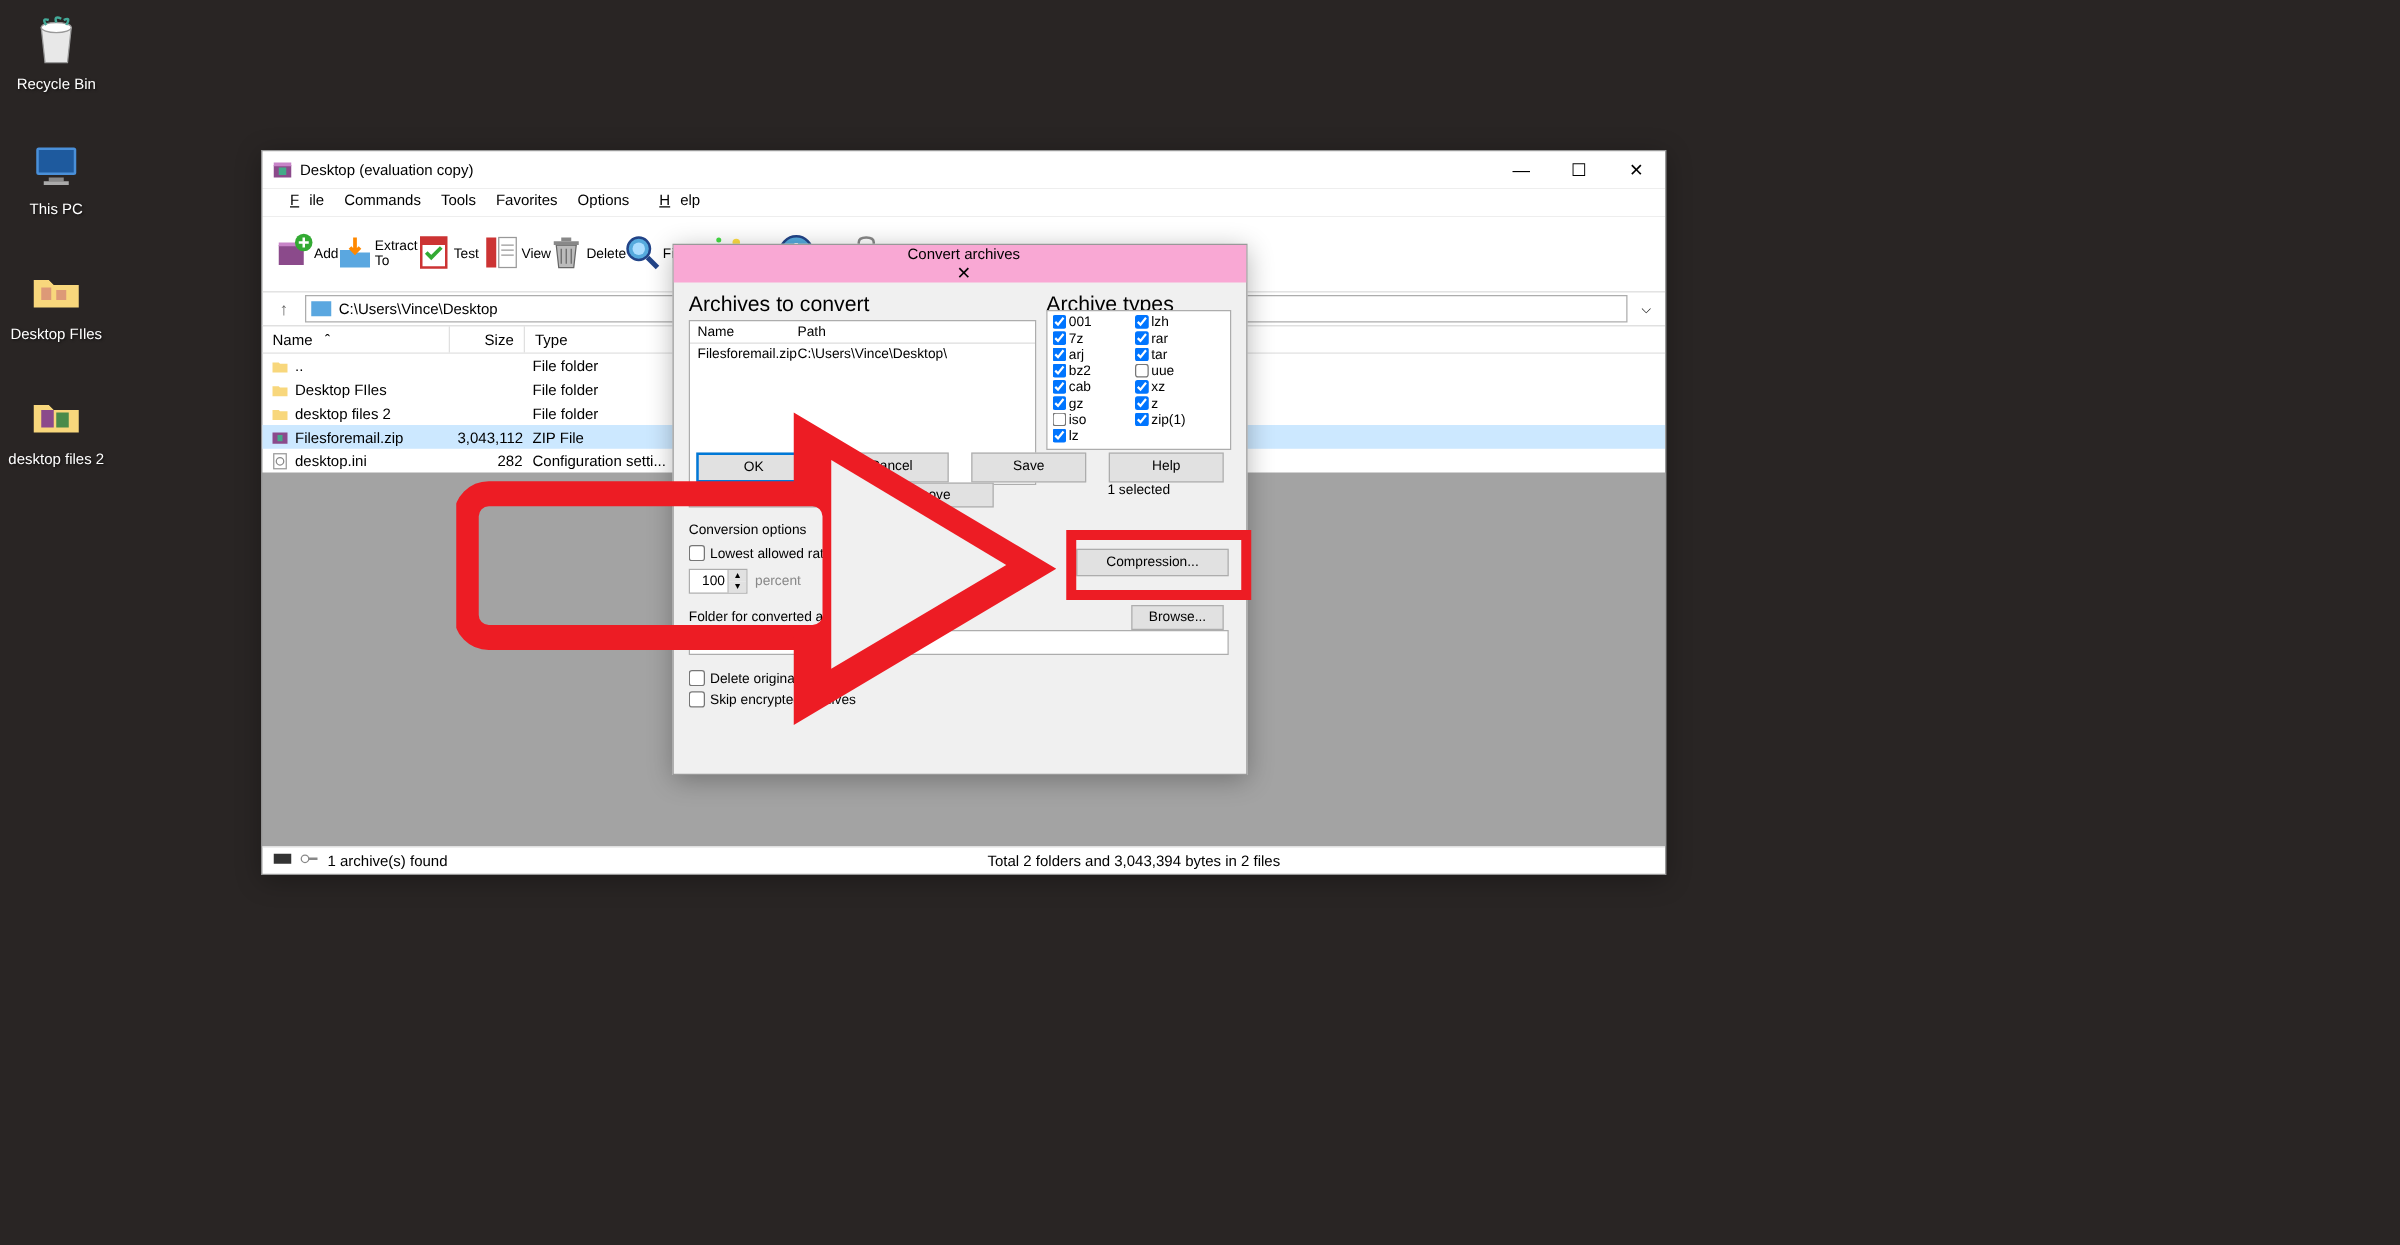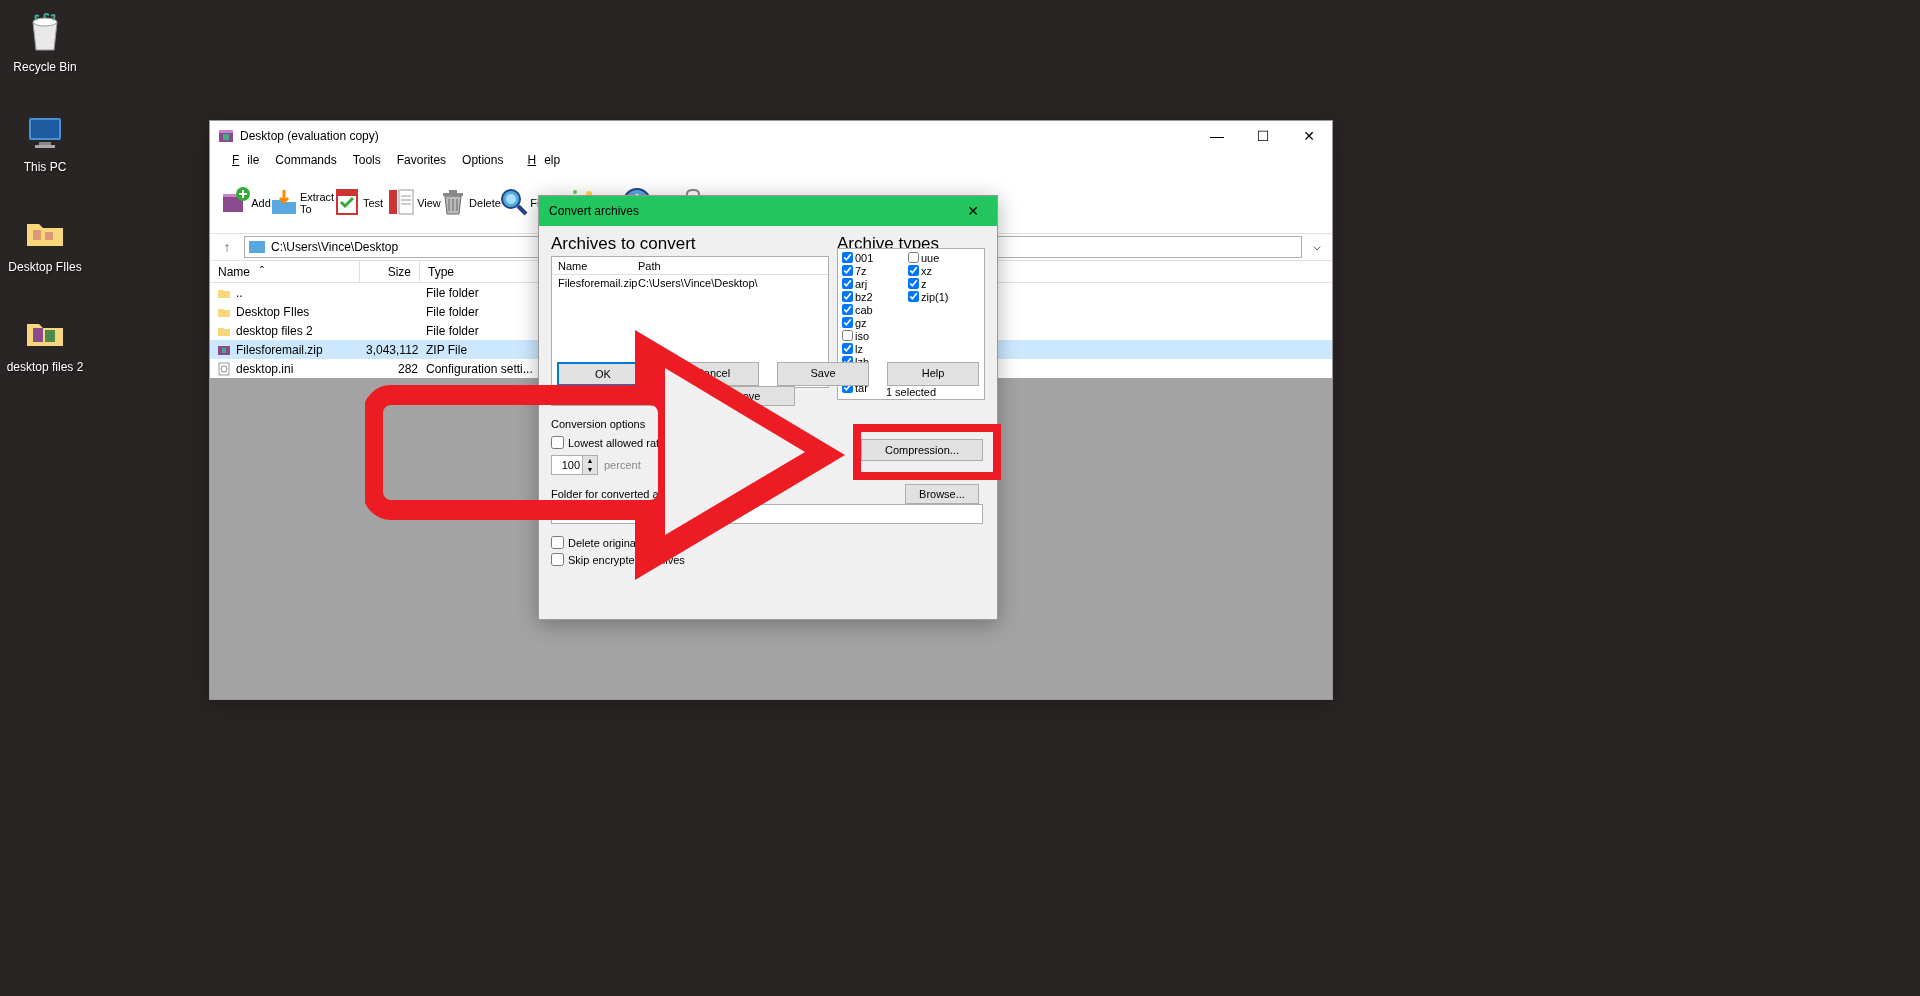--- a/index.html
+++ b/index.html
@@ -45,35 +45,35 @@
 .file-row .fname { width: 130px; white-space: nowrap; overflow: hidden; }
 .file-row .fsize { width: 60px; text-align: right; padding-right: 8px; }
 .file-row .ftype { width: 130px; white-space: nowrap; overflow: hidden; }
 
 .statusbar { position: absolute; bottom: 0; left: 0; right: 0; height: 22px; border-top: 1px solid #ddd; display: flex; align-items: center; font-size: 12px; background: #fff; padding: 0 8px; }
 .statusbar .sb-left { display: flex; align-items: center; gap: 6px; }
 .statusbar .sb-right { position: absolute; left: 580px; }
 
 
 .dialog { position: absolute; left: 538px; top: 195px; width: 460px; height: 425px; background: #f0f0f0; border: 1px solid #999; box-shadow: 0 4px 20px rgba(0,0,0,0.3); z-index: 10; }
-.dialog-title { height: 30px; display: flex; align-items: center; justify-content: space-between; padding: 0 4px 0 10px; font-size: 12px; background: #22c55e; }
+.dialog-title { height: 30px; display: flex; align-items: center; justify-content: space-between; padding: 0 4px 0 10px; font-size: 12px; background: #f9a8d4; flex-direction: column; }
 .dialog-title .close-btn { width: 40px; height: 28px; display: flex; align-items: center; justify-content: center; cursor: pointer; font-size: 14px; }
 .dialog-body { padding: 8px 12px; font-size: 11px; position: relative; }
 
 .group-label { font-size: 17px; margin-bottom: 2px; }
 .listbox { background: #fff; border: 1px solid #adadad; font-size: 11px; }
 .archives-list { width: 278px; height: 132px; }
 .archives-list .hdr { display: flex; border-bottom: 1px solid #ddd; height: 18px; align-items: center; }
 .archives-list .hdr div { padding: 0 6px; }
 .archives-list .row { display: flex; height: 16px; align-items: center; }
 .archives-list .row div { padding: 0 6px; white-space: nowrap; }
 .ah-name { width: 80px; }
 .ah-path { flex: 1; }
 
-.types-box { width: 148px; height: 152px; position: absolute; left: 298px; top: 22px; padding: 2px 4px; display: flex; flex-direction: column; flex-wrap: wrap; align-content: flex-start; gap: 0; }
+.types-box { width: 148px; height: 112px; position: absolute; left: 298px; top: 22px; padding: 2px 4px; display: flex; flex-direction: column; flex-wrap: wrap; align-content: flex-start; gap: 0; }
 .type-item { display: flex; align-items: center; height: 13px; width: 66px; gap: 2px; }
 .type-item input { width: 11px; height: 11px; }
 
 .btn { background: #e1e1e1; border: 1px solid #adadad; font-size: 11px; padding: 3px 0; cursor: pointer; text-align: center; }
 .btn.primary { border: 2px solid #0078d7; }
 
 .selected-label { position: absolute; left: 298px; top: 160px; width: 148px; text-align: center; font-size: 11px; }
 
 .options-label { position: absolute; left: 12px; top: 192px; font-size: 11px; }
 .chk-row { display: flex; align-items: center; gap: 4px; font-size: 11px; }
@@ -324,20 +324,33 @@
             <rect x="2" y="1" width="10" height="12" fill="#fff" stroke="#999"></rect>
             <circle cx="7" cy="7" r="3" fill="none" stroke="#888"></circle>
           </svg>
         </span>
       <span class="fname">desktop.ini</span>
       <span class="fsize">282</span>
       <span class="ftype">Configuration setti...</span>
     </div>
   </div>
 
+  <div class="statusbar">
+    <div class="sb-left">
+      <span><svg width="16" height="12">
+            <rect x="1" y="2" width="14" height="8" fill="#333"></rect>
+          </svg></span>
+      <span><svg width="16" height="12">
+            <circle cx="4" cy="6" r="3" fill="none" stroke="#888"></circle>
+            <line x1="7" y1="6" x2="14" y2="6" stroke="#888" stroke-width="2"></line>
+          </svg></span>
+      <span>1 archive(s) found</span>
+    </div>
+    <div class="sb-right">Total 2 folders and 3,043,394 bytes in 2 files</div>
+  </div>
 </div>
 
 <div class="dialog">
   <div class="dialog-title">
     <span>Convert archives</span>
     <div class="close-btn">✕</div>
   </div>
   <div class="dialog-body">
     <div class="group-label">Archives to convert</div>
     <div class="group-label" style="position:absolute; left:298px; top:8px;">Archive types</div>

